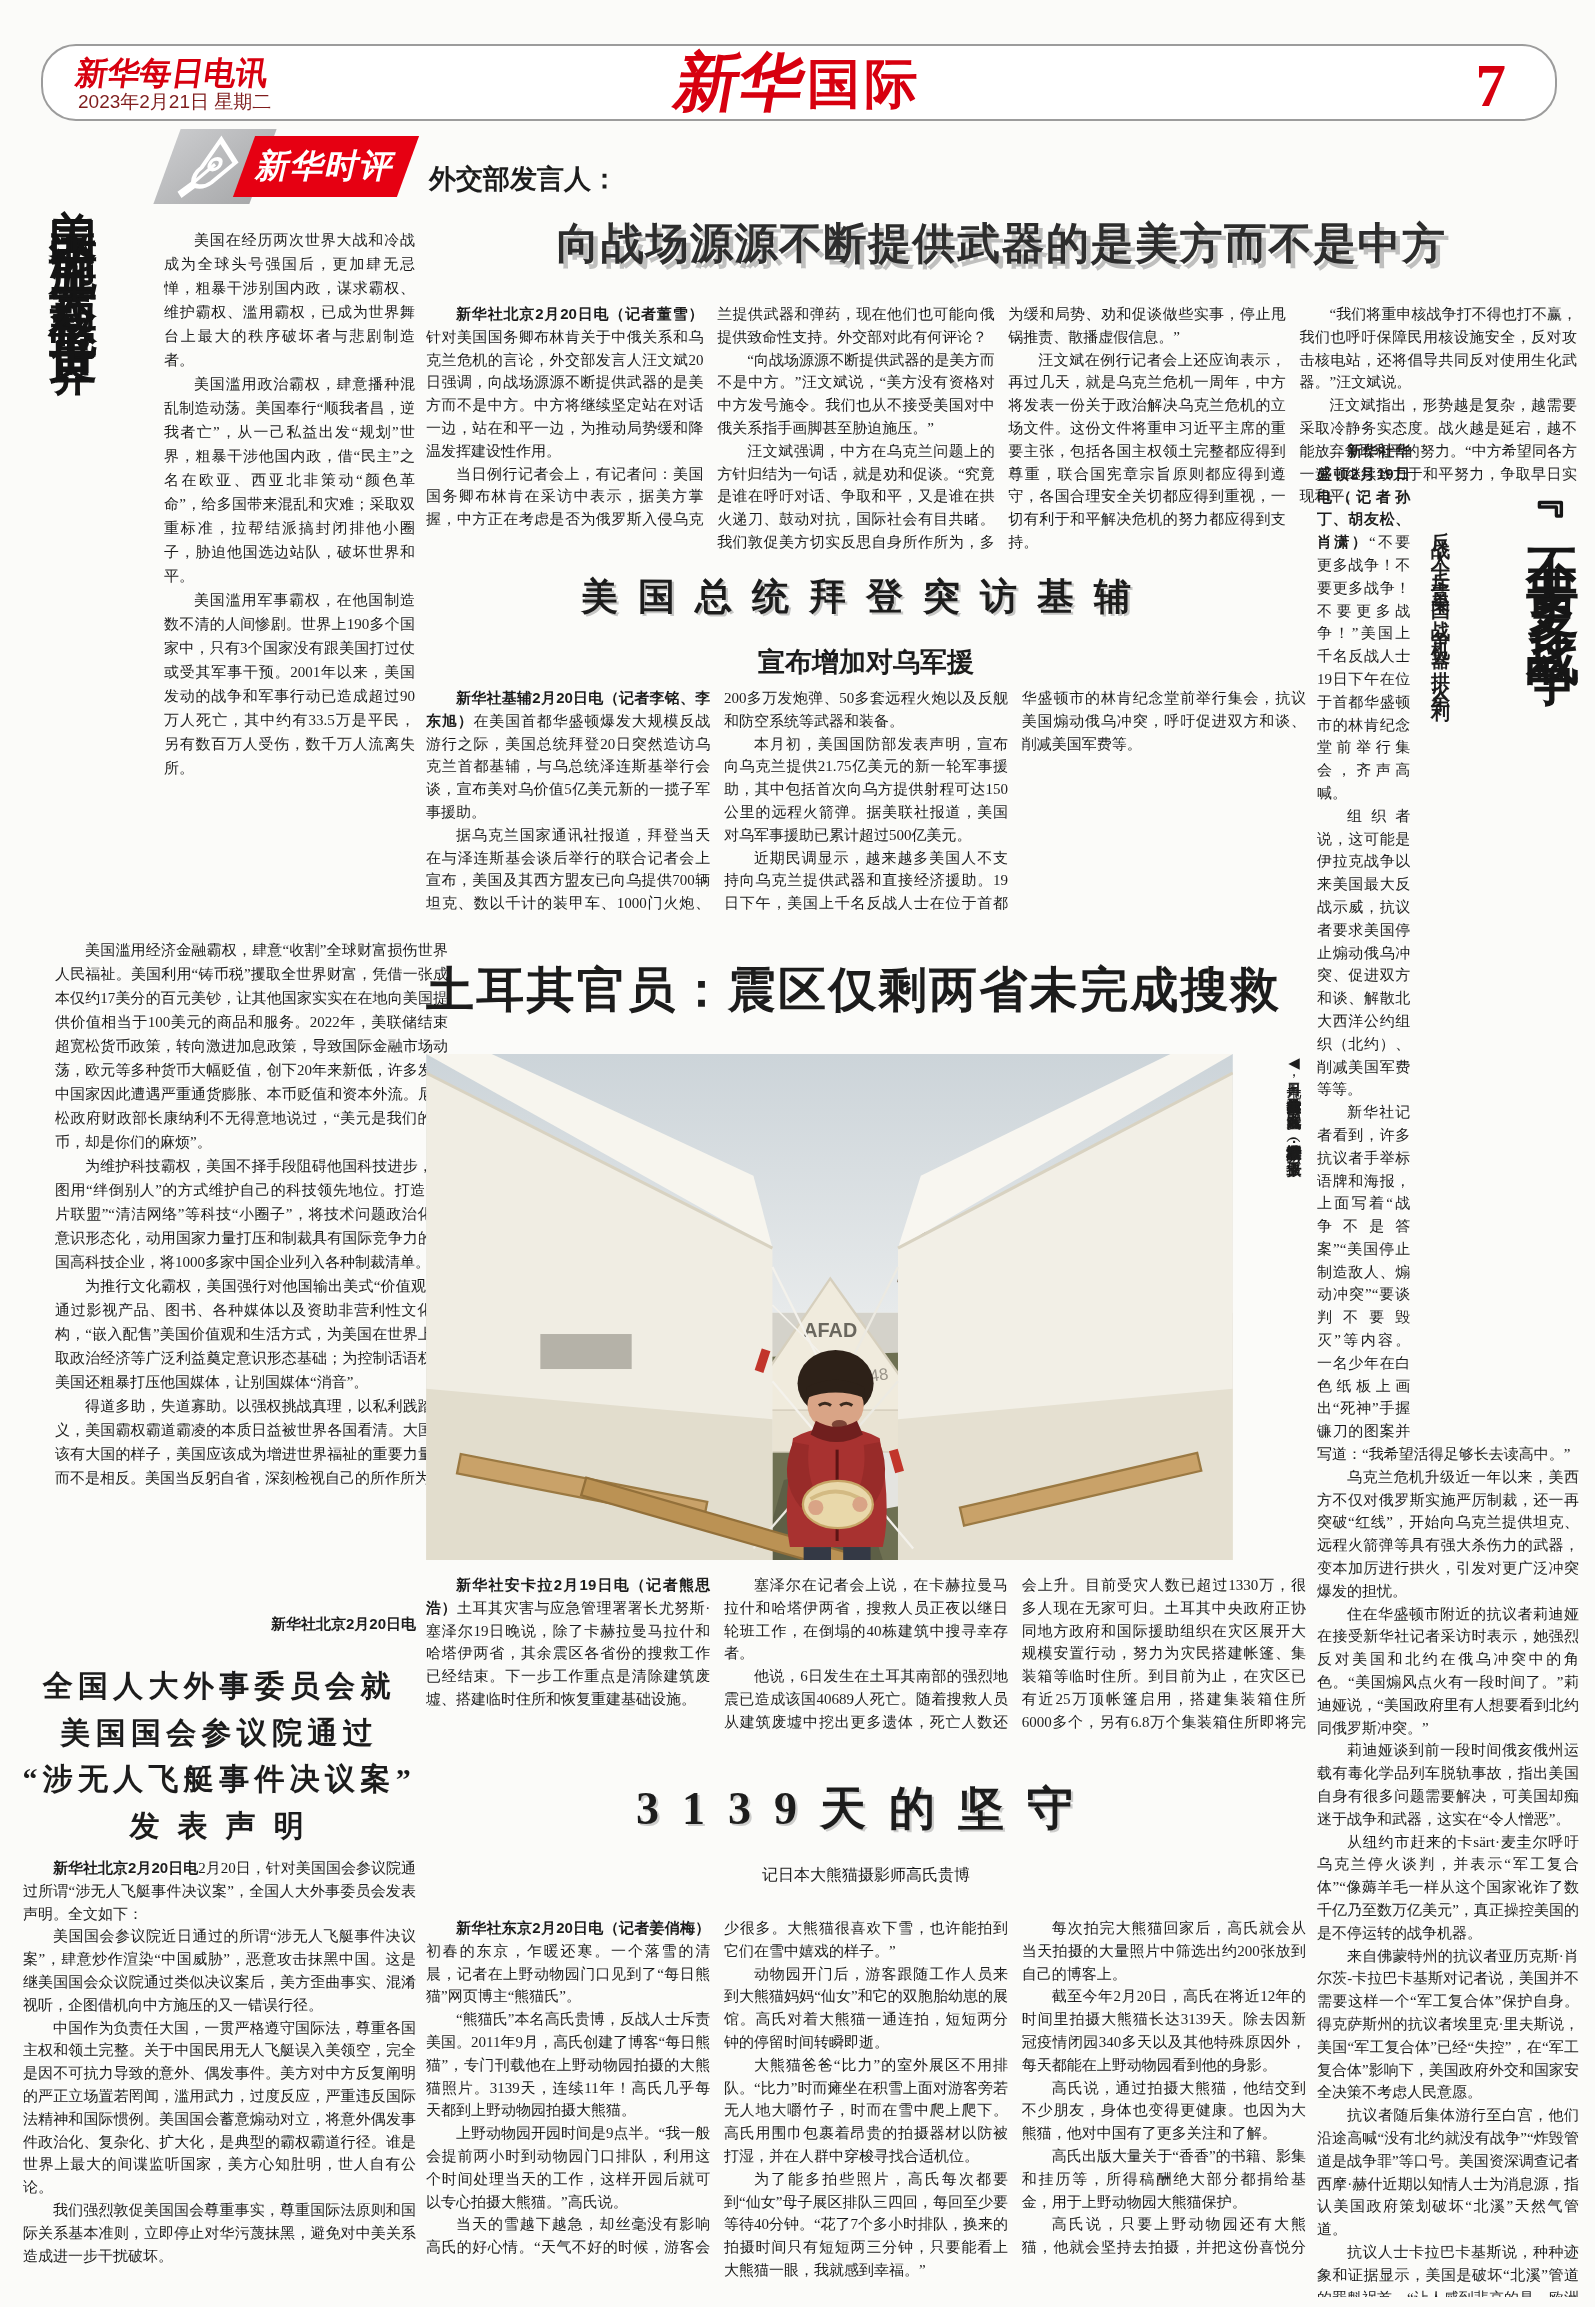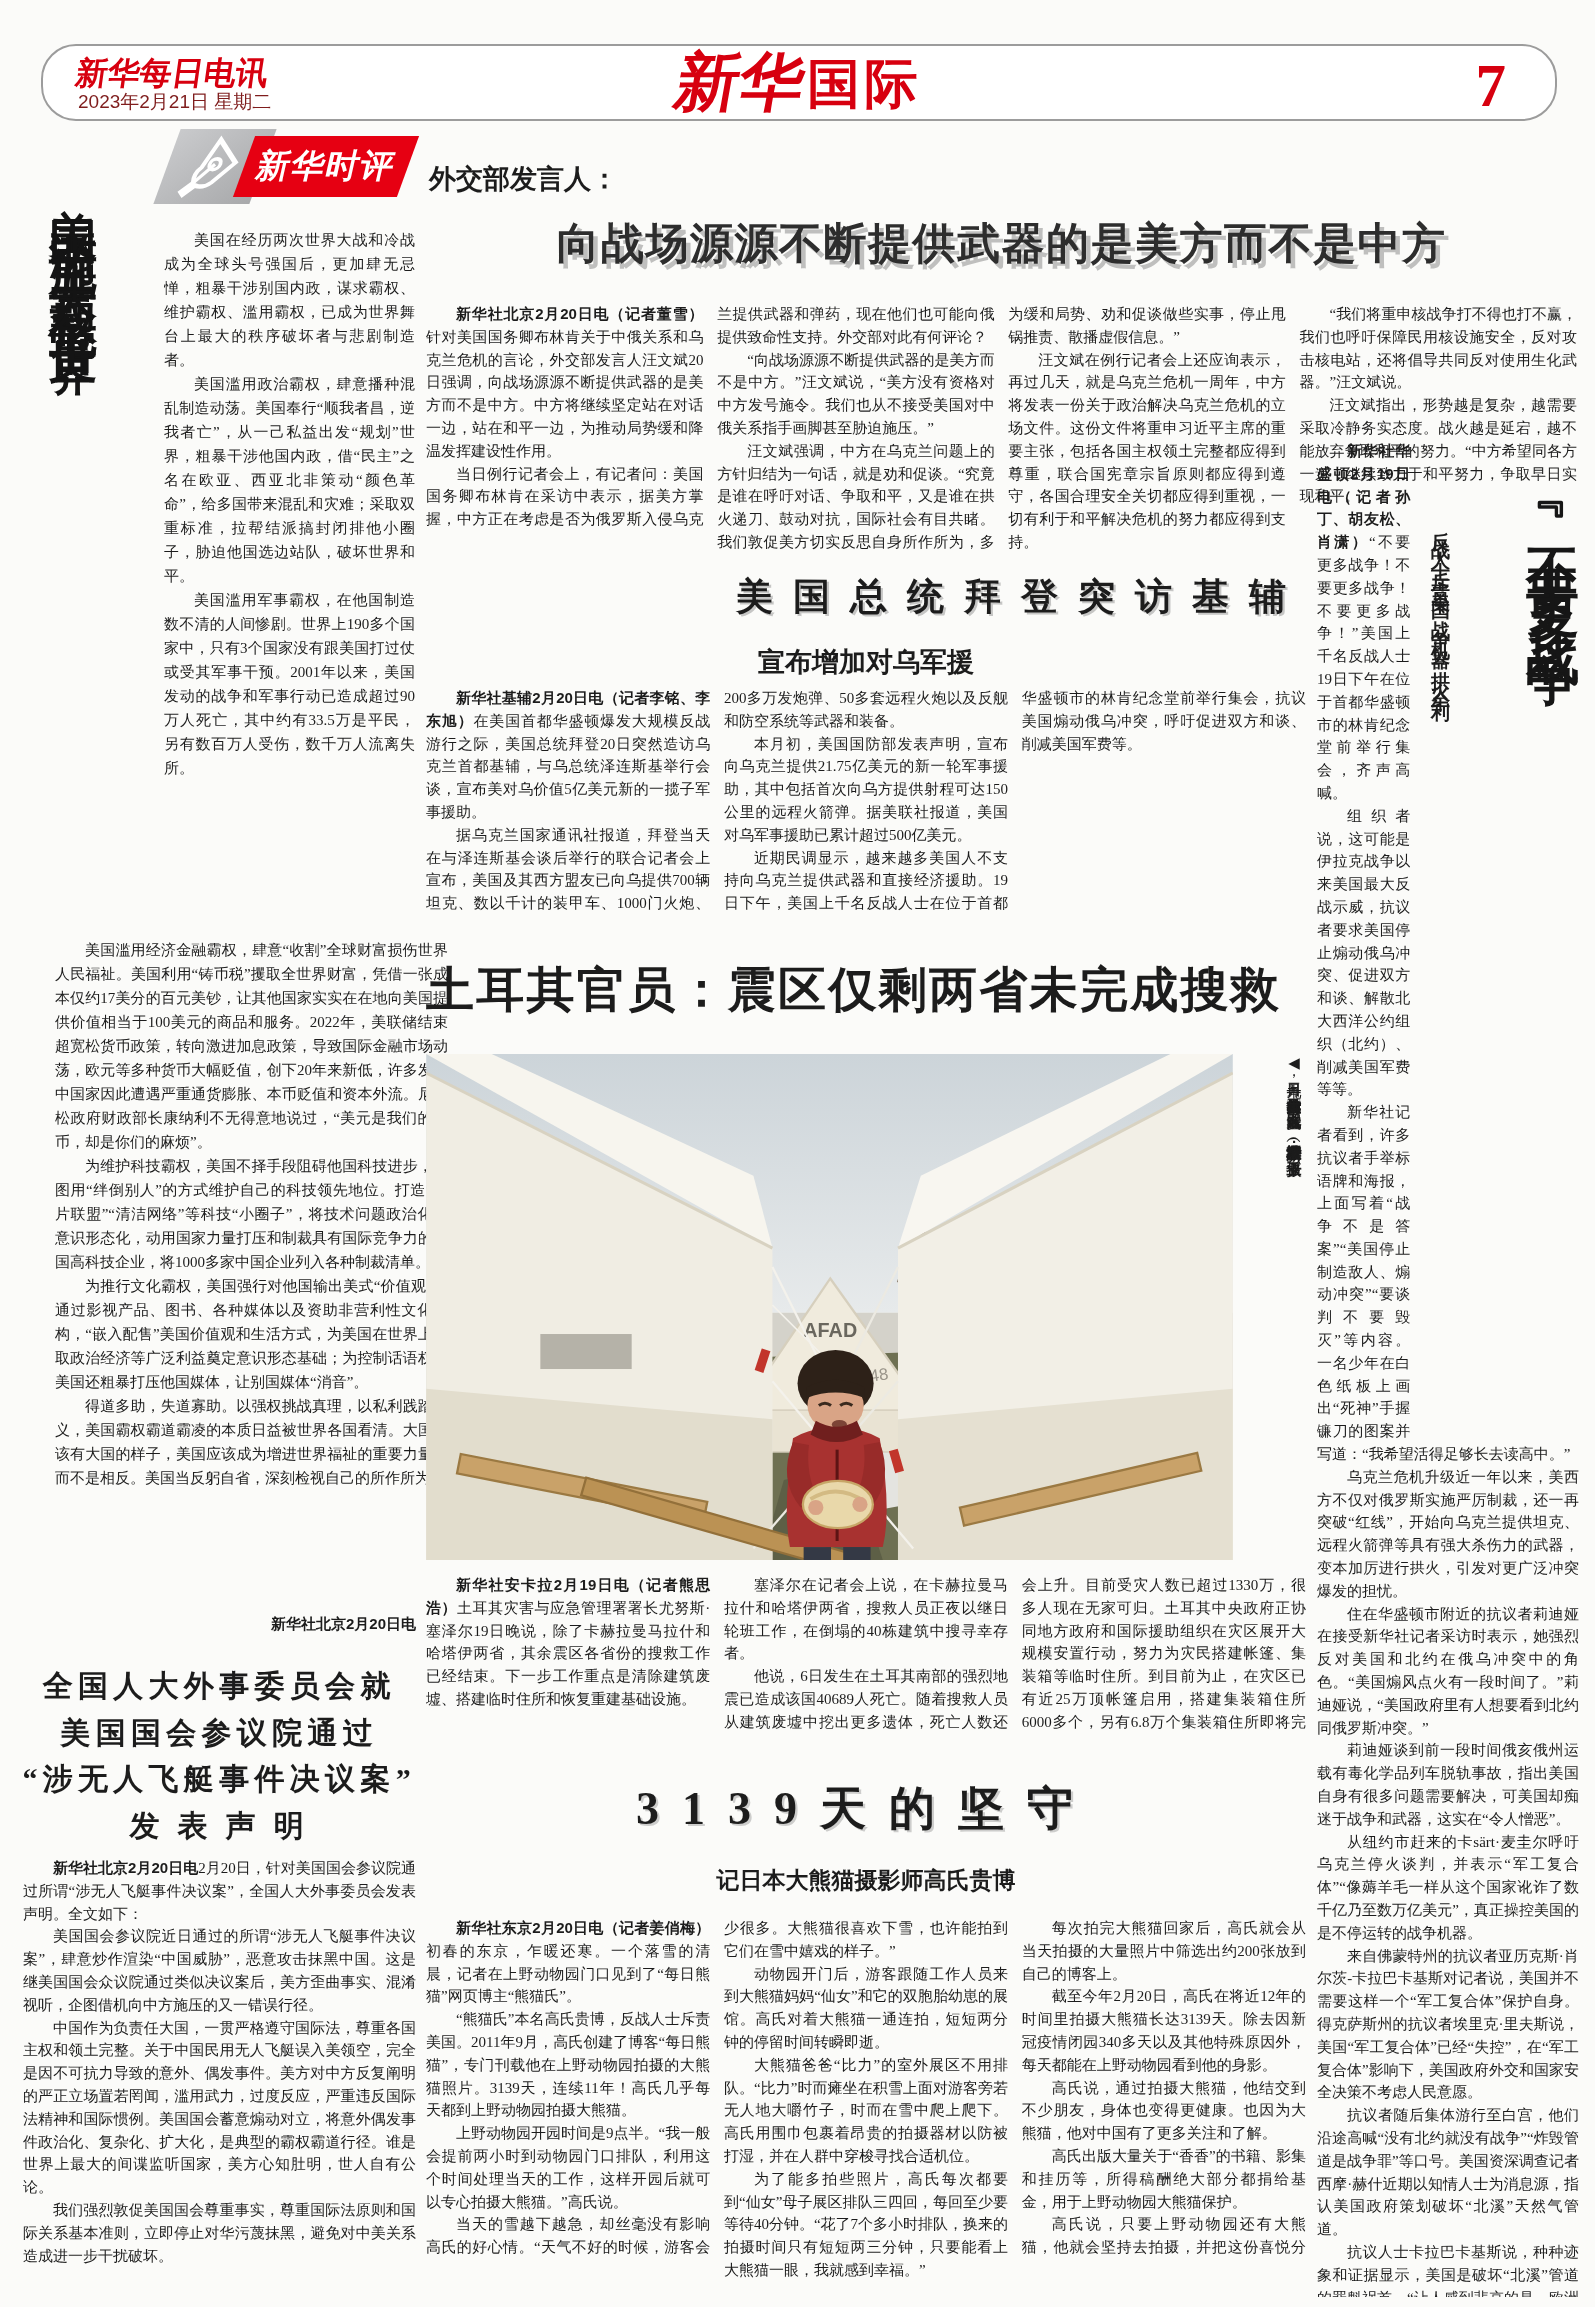--- a/index.html
+++ b/index.html
@@ -35,34 +35,34 @@
   #stm-head{left:16.7px;top:1663px;width:405px;text-align:center;font-size:30px;font-weight:600;line-height:1.55;letter-spacing:5.3px;}
   #stm-body{left:23px;top:1857px;width:393px;height:434px;overflow:hidden;}
   .bodytxt{font-size:15px;line-height:1.52;}
   .bodytxt b{font-family:"Liberation Sans","DejaVu Sans",sans-serif;font-weight:bold;}
   
   #fm-kicker{left:429px;top:161px;font-size:27px;font-weight:bold;}
   #fm-head{left:426px;top:215px;width:1151px;text-align:center;font-size:43px;font-weight:800;color:#2d2d2d;
            text-shadow:4.6px 4.6px 0 rgba(80,80,80,.35);letter-spacing:1.5px;}
   #fm-body{left:426px;top:303px;width:1151px;height:268px;column-count:4;column-gap:13.7px;column-fill:auto;overflow:hidden;}
   
-  #bd-head{left:426px;top:572px;width:880px;text-align:right;font-size:37px;font-weight:600;letter-spacing:20px;
+  #bd-head{left:426px;top:572px;width:880px;text-align:center;font-size:37px;font-weight:600;letter-spacing:20px;
            text-shadow:2.3px 2.3px 0 rgba(120,120,120,.4);}
   #bd-sub{left:426px;top:644px;width:880px;text-align:center;font-size:27px;font-weight:bold;}
   #bd-body{left:426px;top:687px;width:880px;height:242px;column-count:3;column-gap:13.7px;column-fill:auto;overflow:hidden;}
   
   #tk-head{left:426px;top:958px;width:880px;text-align:left;font-size:48px;font-weight:bold;letter-spacing:2.3px;}
   #tk-photo{left:426px;top:1054px;width:810px;height:506px;}
   #tk-cap{left:1244px;top:1054px;width:62px;height:506px;font-size:15px;line-height:1.55;}
   #tk-cap .credit{font-weight:bold;font-family:"Liberation Sans","DejaVu Sans",sans-serif;}
   #tk-body{left:426px;top:1574px;width:880px;height:181px;column-count:3;column-gap:13.7px;column-fill:auto;overflow:hidden;}
   
   #pd-head{left:426px;top:1778px;width:880px;text-align:center;font-size:46px;font-weight:bold;letter-spacing:23px;
            text-shadow:2.3px 2.3px 0 rgba(120,120,120,.35);}
-  #pd-sub{left:426px;top:1865px;width:880px;text-align:center;font-size:23px;font-weight:bold;}
+  #pd-sub{left:426px;top:1865px;width:880px;text-align:center;font-size:16px;font-weight:normal;}
   #pd-body{left:426px;top:1917px;width:880px;height:378px;column-count:3;column-gap:13.7px;column-fill:auto;overflow:hidden;}
   
   #aw{left:1317px;top:440px;width:262px;height:1857px;overflow:hidden;}
   #aw-float{float:right;width:158px;height:944px;margin:30px 0 12px 10.7px;position:relative;}
   #aw-head{position:absolute;right:0;top:15px;height:913px;font-size:53px;font-weight:bold;letter-spacing:21px;line-height:1.0;color:#161616;}
   #aw-sub{position:absolute;left:4.6px;top:46px;height:837px;font-size:19px;font-weight:bold;letter-spacing:10px;}
 </style>
 </head>
 <body>
 

